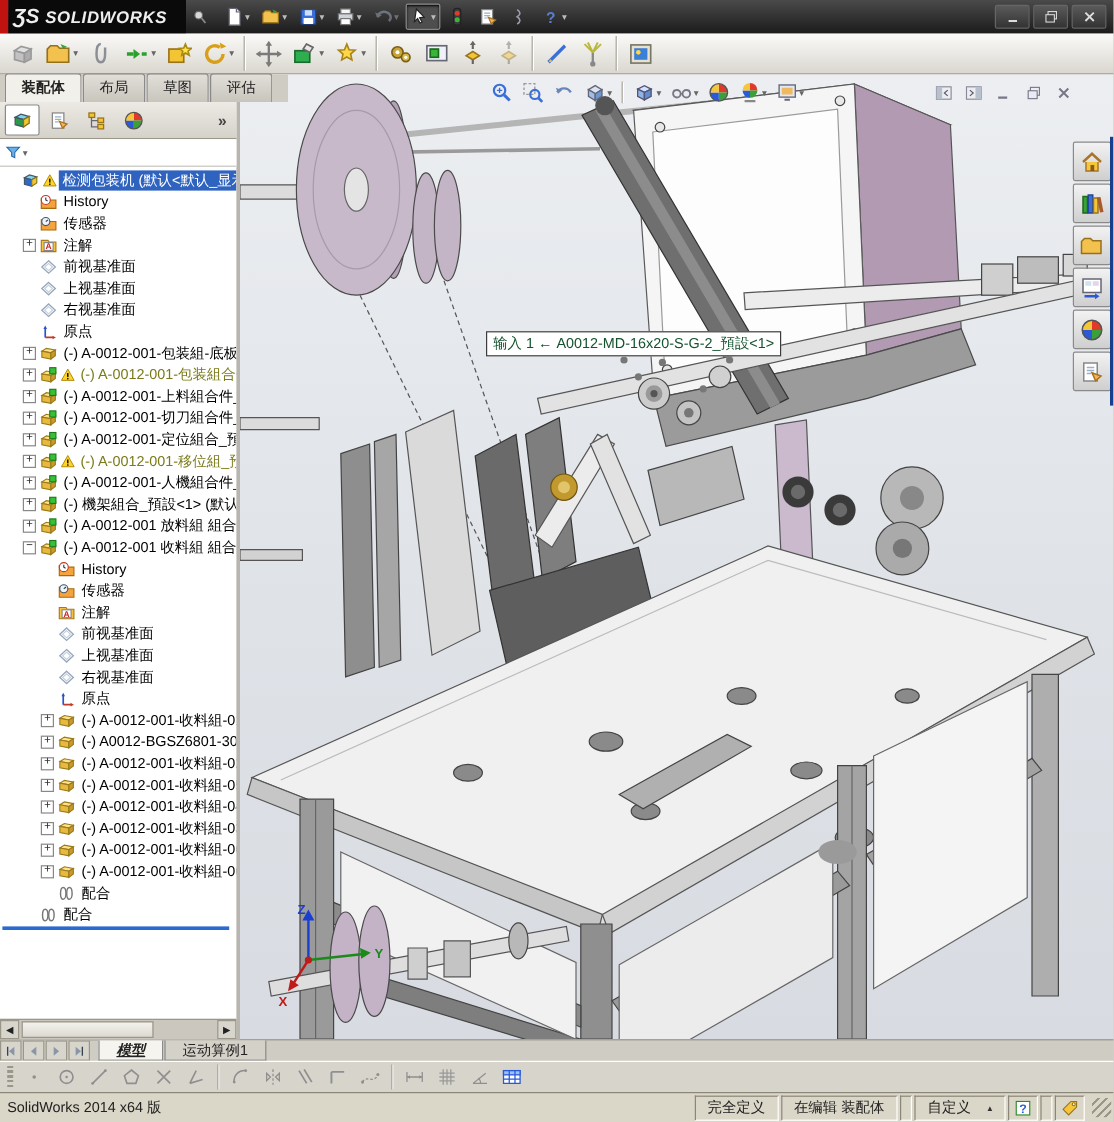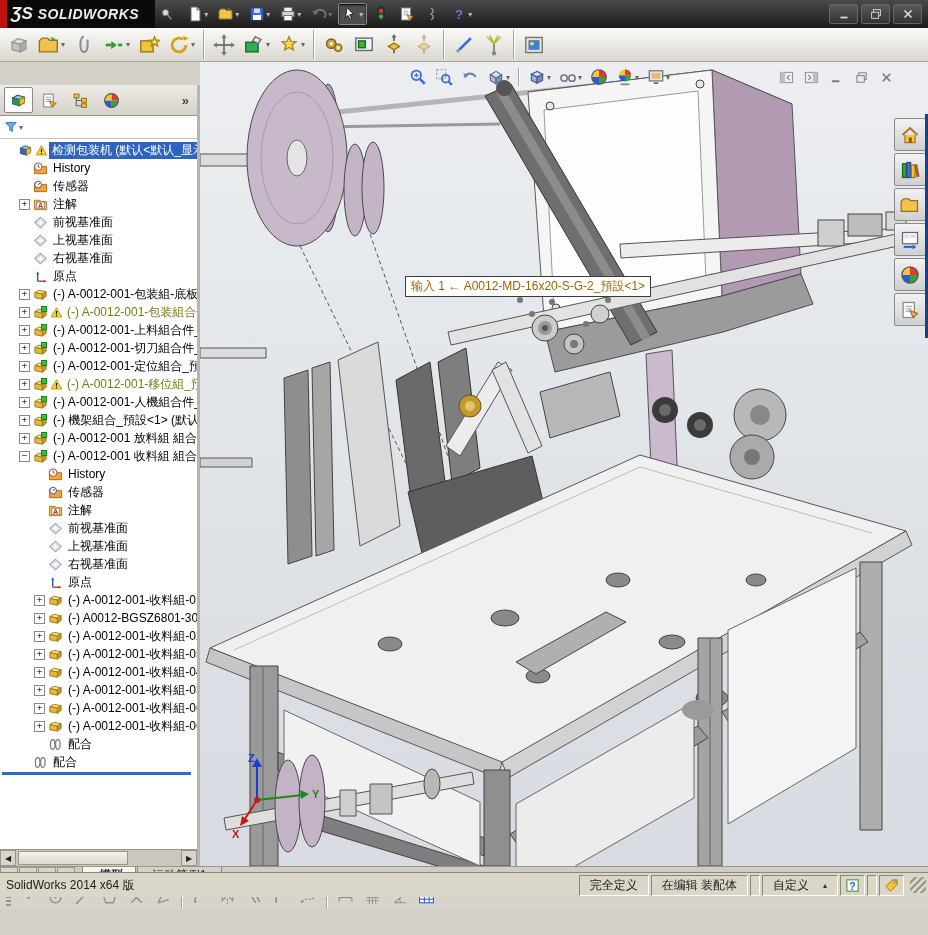--- a/index.html
+++ b/index.html
@@ -64,38 +64,38 @@
   #hthumb{width:110px;height:14px;margin-left:2px;background:linear-gradient(#f4f2ec,#dcd9d1);border:1px solid #9a968a;box-sizing:border-box;}
   
   #viewport{position:absolute;left:200px;top:0;width:728px;height:804px;
             background:linear-gradient(#eceef1 0%,#dfe3e8 55%,#d8dce2 100%);overflow:hidden;}
   #model-svg{position:absolute;left:0;top:0;}
   #headsup{position:absolute;left:205px;top:4px;display:flex;align-items:center;z-index:6;}
   .hbtn{display:flex;align-items:center;padding:2px 2px;margin:0 2px;border-radius:2px;}
   #docwin-buttons{position:absolute;right:34px;top:8px;display:flex;align-items:center;z-index:6;}
   .dwbtn{margin-left:10px;display:flex;align-items:center;justify-content:center;}
   #tooltip{position:absolute;left:205px;top:214px;background:#ffffff;border:1px solid #3c3c3c;
-           padding:1px 5px;font-size:12px;color:#a16207;z-index:7;white-space:nowrap;}
+           padding:1px 5px;font-size:12px;color:#14532d;z-index:7;white-space:nowrap;}
   #taskpane{position:absolute;right:2px;top:56px;display:flex;flex-direction:column;z-index:6;}
   .tpbtn{width:30px;height:31px;margin-bottom:2px;border:1px solid #8a8a8a;border-radius:2px;
          background:linear-gradient(#f2f2f2,#cfcfcf);display:flex;align-items:center;justify-content:center;}
   #taskpane-strip{position:absolute;right:0;top:52px;width:3px;height:224px;background:#16408c;z-index:6;}
   
   #bottomtabs{position:absolute;left:0;top:866px;width:928px;height:18px;background:#cfccc4;
               border-top:1px solid #9a968a;display:flex;align-items:stretch;box-sizing:border-box;}
   .navbtn{width:18px;display:flex;align-items:center;justify-content:center;background:#d8d5cd;border:1px solid #9a968a;box-sizing:border-box;margin-right:1px;}
   .btab{padding:1px 14px;border:1px solid #8a8a8a;border-top:none;display:flex;align-items:center;font-size:12px;background:#d4d1c9;color:#222;}
   .btab.active{background:#f6f4ee;font-weight:bold;text-decoration:underline;}
   
   #sketchbar{position:absolute;left:0;top:884px;width:928px;height:26px;background:#d7d4cc;
              border-top:1px solid #fff;display:flex;align-items:center;padding-left:2px;box-sizing:border-box;}
   #grip{width:5px;height:20px;margin:0 4px;background:repeating-linear-gradient(#9a968a 0 2px,transparent 2px 4px);}
   .skbtn{padding:2px;margin:0 3px;display:flex;align-items:center;}
   
-  #statusbar{position:absolute;left:0;top:872px;width:928px;height:25px;background:#dad6c8;
+  #statusbar{position:absolute;left:0;top:910px;width:928px;height:25px;background:#dad6c8;
              border-top:1px solid #8a8678;display:flex;align-items:center;box-sizing:border-box;font-size:12px;color:#222;}
   #sb-left{margin-left:6px;}
   #sb-right{margin-left:auto;display:flex;align-items:center;height:100%;}
   .sb-cell{height:19px;display:flex;align-items:center;justify-content:center;padding:0 10px;margin-right:2px;
            border:1px solid;border-color:#8a8678 #fff #fff #8a8678;}
   .sb-mini{width:8px;padding:0;}
   #sb-custom .arr{font-size:8px;margin-left:14px;color:#333;}
   #sb-grip{width:16px;height:16px;margin:0 2px 0 4px;
            background:repeating-linear-gradient(135deg,transparent 0 3px,#9a968a 3px 5px);}
 </style>
@@ -679,20 +679,26 @@
               <rect x="2.5" y="2" width="9" height="12" fill="#fff" stroke="#888"></rect>
               <path d="M4.5 5h5M4.5 7h5M4.5 9h3" stroke="#9ab0c8"></path>
               <path d="M8 8.5l6 2.2-3.6 3.1z" fill="#f2b35c" stroke="#a8721f"></path>
             </svg>
           </span>
         </div>
       </div>
     <div id="taskpane-strip"></div>
   </div>
 
+  <div id="cmdtabs">
+      <div class="ctab active">装配体</div>
+      <div class="ctab">布局</div>
+      <div class="ctab">草图</div>
+      <div class="ctab">评估</div>
+    </div>
 
   <div id="leftpanel">
     <div id="fmtabs">
         <div class="fmtab active">
           <span class="ic">
             <svg width="17" height="17" viewBox="0 0 16 16">
               <path d="M2.5 5.5L7 3l6.5 1.8L9 7.2z" fill="#7fd3f0" stroke="#456"></path>
               <path d="M2.5 5.5L9 7.2V13l-6.5-1.8z" fill="#2a9a4a" stroke="#456"></path>
               <path d="M9 7.2l4.5-2.4V10L9 13z" fill="#f3c433" stroke="#887511"></path>
             </svg>

